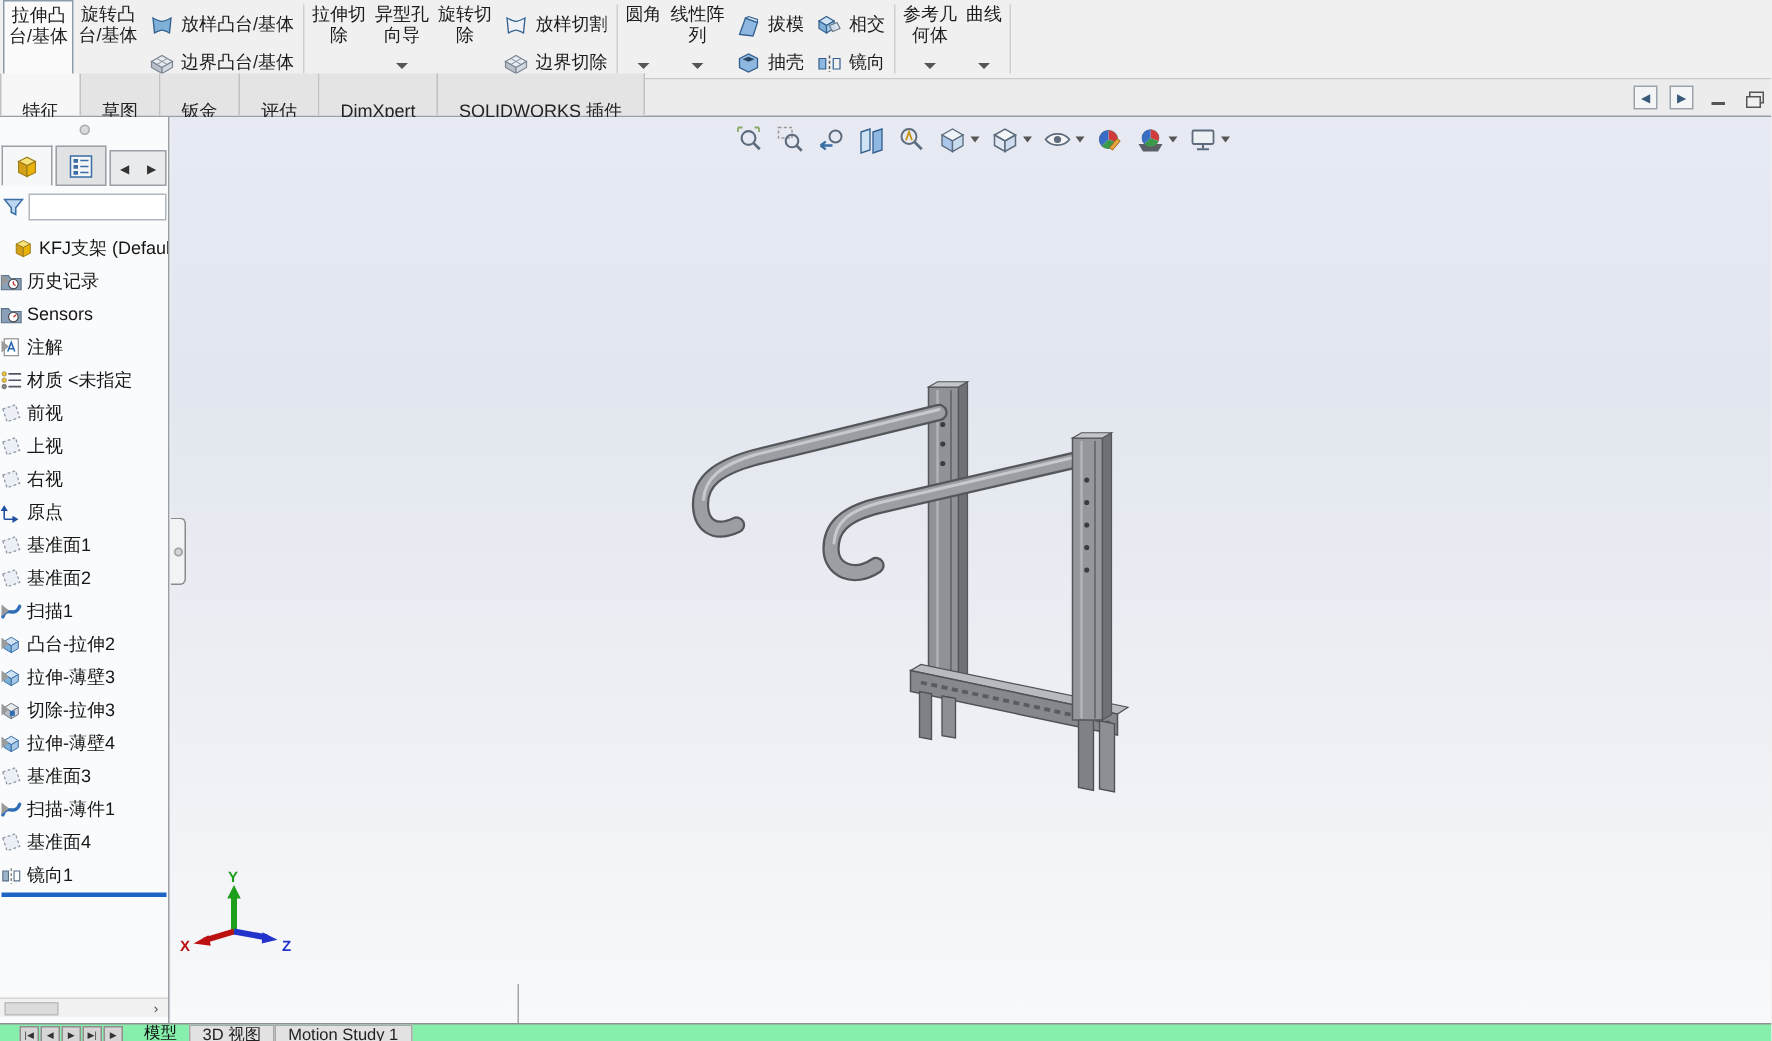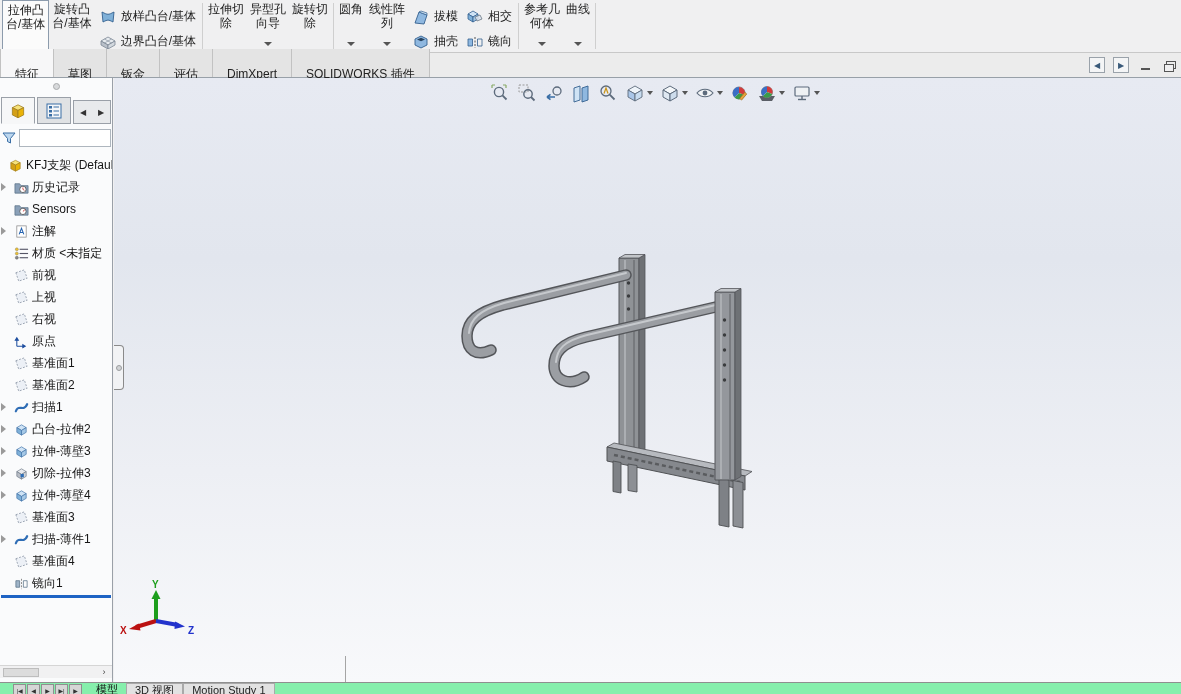--- a/index.html
+++ b/index.html
@@ -47,21 +47,21 @@
            background:#d7d9db; border:1px solid #a8aaac; }
   .ptabs { position:absolute; left:0; top:18px; width:113px; height:28px; display:flex; align-items:flex-end; gap:2px; padding-left:1px; }
   .ptab { width:34px; height:27px; border:1px solid #9aa0a8; background:#e0e2e4;
           display:flex; align-items:center; justify-content:center; }
   .ptab.active { background:#f6f7f8; border-bottom-color:#f6f7f8; }
   .ptabscroll { width:38px; height:24px; border:1px solid #9aa0a8; background:#e8eaec;
                 display:flex; align-items:center; justify-content:space-around; font-size:8px; color:#333; }
   .pfilter { position:absolute; left:0; top:48px; width:113px; height:24px; display:flex; align-items:center; gap:3px; padding:0 2px; }
   .pfilter input { flex:1; height:18px; border:1px solid #aeb6be; background:#fff; font-size:11px; min-width:0; }
   .ptree { position:absolute; left:0; top:76px; width:112px; }
-  .trow { display:flex; align-items:center; height:22px; gap:3px; padding-left:14px; white-space:nowrap; overflow:hidden; }
+  .trow { display:flex; align-items:center; height:22px; gap:3px; white-space:nowrap; overflow:hidden; }
   .trow.root { padding-left:8px; }
   .exp { position:absolute; left:1px; width:0; height:0; border-top:4px solid transparent;
          border-bottom:4px solid transparent; border-left:5px solid #9a9a9a; }
   .trow { position:relative; }
   .ti { width:15px; height:15px; flex:0 0 15px; }
   .tlabel { font-size:12px; color:#161616; }
   .rollback { position:absolute; left:1px; top:517px; width:110px; height:3px; background:#1e63c4; }
   .pscroll { position:absolute; left:0; top:587px; width:112px; height:13px; background:#f1f1f2; border-top:1px solid #d5d5d5; }
   .pthumb { position:absolute; left:3px; top:2px; width:36px; height:9px; background:#dcdcdc; border:1px solid #bdbdbd; }
   .parrow { position:absolute; right:2px; top:0; width:12px; height:12px; font-size:9px; color:#444;
@@ -276,20 +276,34 @@
 除</span>
     </div>
     <div class="rbtn">
       <span class="lbl">异型孔
 向导</span>
       <span class="dd"></span>
     </div>
     <div class="rbtn">
       <span class="lbl">旋转切
 除</span>
+    </div>
+    <div class="rstack">
+      <div class="srow">
+        <svg class="i18">
+            <use href="#sym-loftcut"></use>
+          </svg>
+        <span>放样切割</span>
+      </div>
+      <div class="srow">
+        <svg class="i18">
+            <use href="#sym-boundary"></use>
+          </svg>
+        <span>边界切除</span>
+      </div>
     </div>
   </div>
   <div class="gsep"></div>
   <div class="rgroup">
     <div class="rbtn">
       <span class="lbl">圆角</span>
       <span class="dd"></span>
     </div>
     <div class="rbtn">
       <span class="lbl">线性阵

